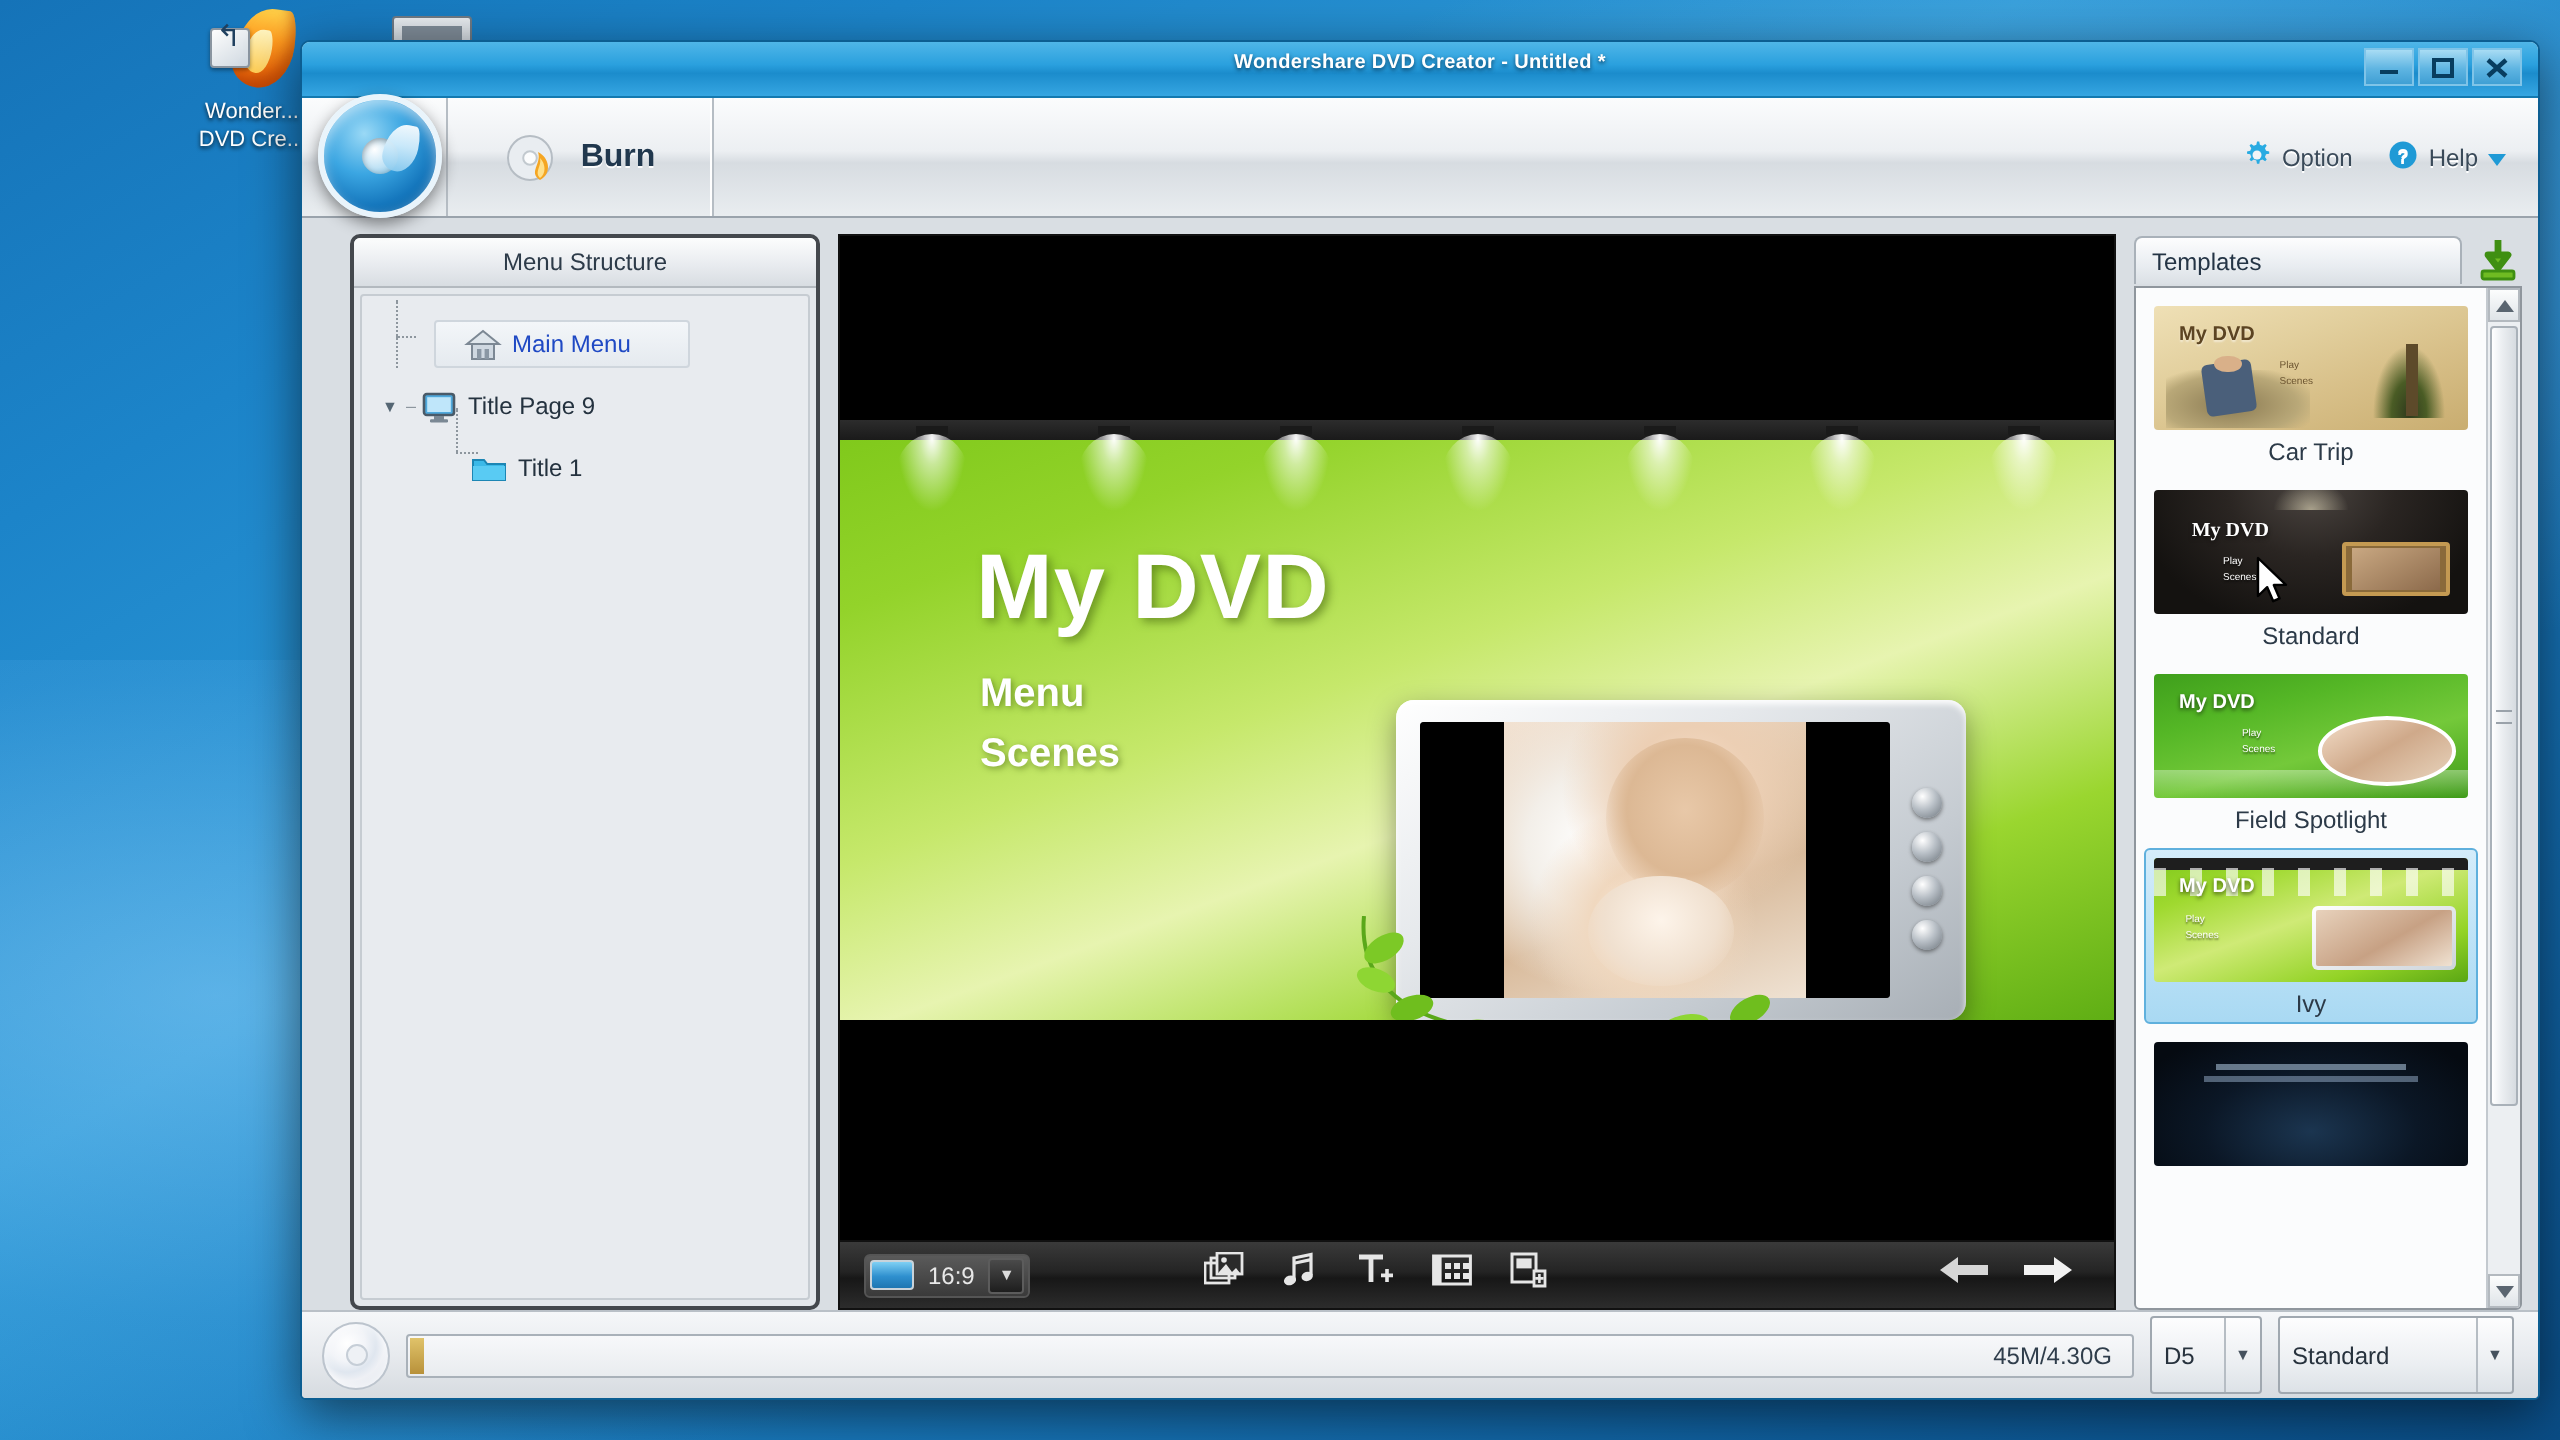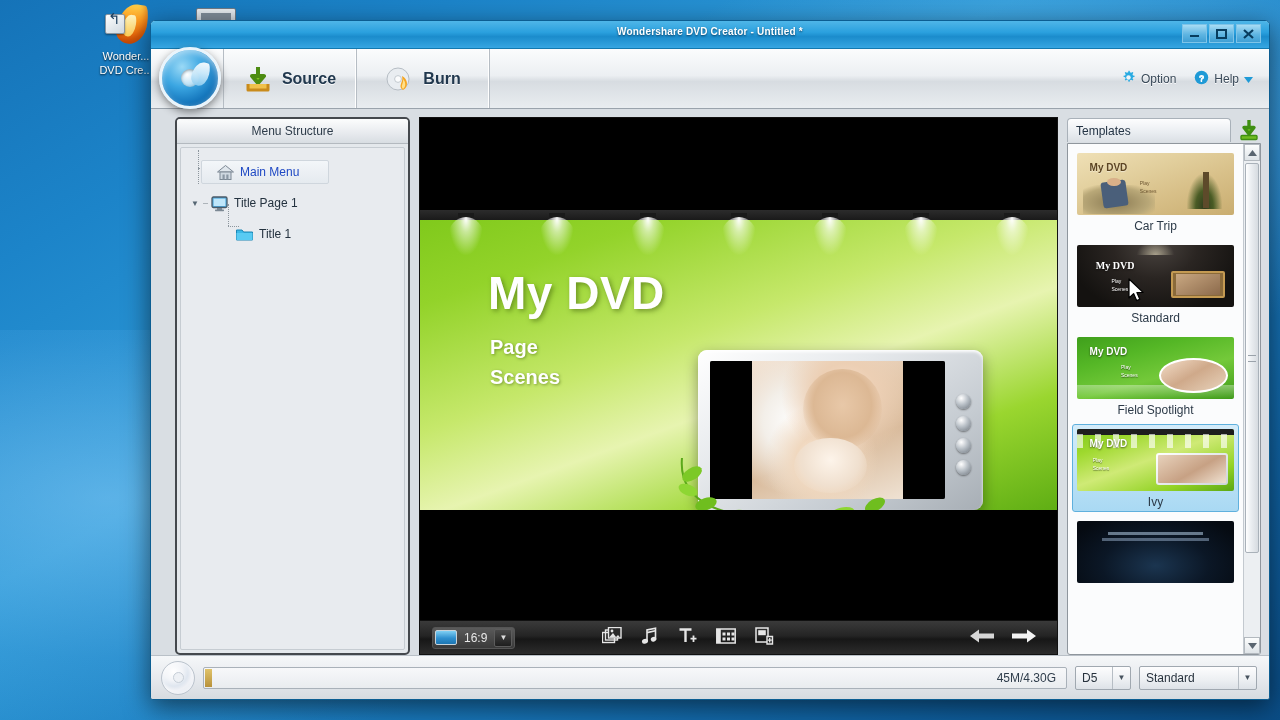--- a/index.html
+++ b/index.html
@@ -337,21 +337,21 @@
     display: flex; align-items: center; overflow: hidden;
   }
   #capacity-fill {
     position: absolute; left: 1px; top: 1px; bottom: 1px; width: 7px;
     background: linear-gradient(180deg,#e0c36a,#b8913a);
   }
   #capacity-text {
     position: absolute; right: 10px; font-size: 12px; color: #2f3d4b; margin-left: 42px;
   }
   .status-select {
-    height: 24px; border: 1px solid #a0a8b0; border-radius: 2px;
+    height: 39px; border: 1px solid #a0a8b0; border-radius: 2px;
     background: linear-gradient(180deg,#fdfdfe,#eceff2 60%,#dde2e7);
     display: flex; align-items: center; font-size: 12px; color: #27323d;
     cursor: pointer; padding-left: 6px;
   }
   .status-select .caret {
     width: 18px; height: 100%; display: flex; align-items: center; justify-content: center;
     border-left: 1px solid #b6bdc4; margin-left: auto; font-size: 8px; color: #46525e;
   }
   #sel-disc-type { width: 56px; }
   #sel-quality { width: 118px; }
@@ -399,29 +399,20 @@
   </div>
 
   <div id="toolbar">
     <div id="logo-wrap">
       <div id="logo-disc">
         <div class="hole"></div>
         <div class="flm"></div>
       </div>
     </div>
 
-    <div class="tab">
-      <span class="ic">
-        <svg width="30" height="30" viewBox="0 0 30 30">
-          <path d="M15 3 L15 14 M9 12 L15 19 L21 12 Z" stroke="#4d8c12" stroke-width="4" fill="#7dc423" stroke-linejoin="round"></path>
-          <path d="M5 20 L5 26 L25 26 L25 20" stroke="#c98b1c" stroke-width="3" fill="#f0c14b" stroke-linejoin="round"></path>
-        </svg>
-      </span>
-      <span>Source</span>
-    </div>
 
 
 
     <div class="tab">
       <span class="ic">
         <svg width="30" height="30" viewBox="0 0 30 30">
           <circle cx="14" cy="15" r="11" fill="#e9edf1" stroke="#b6bdc4" stroke-width="1"></circle>
           <circle cx="14" cy="15" r="3.4" fill="#fbfcfd" stroke="#c2c9cf" stroke-width="1"></circle>
           <path d="M19 26 C13 22 20 18 18 12 C24 15 25 23 19 26 Z" fill="#f5a623"></path>
           <path d="M19 25 C16 22 20 19 19 15 C22 18 22 23 19 25 Z" fill="#ffe08a"></path>
@@ -459,21 +450,21 @@
 
   <div id="app-body">
 
     <div id="menu-structure-panel">
       <div id="ms-header">Menu Structure</div>
       <div id="ms-tree">
 
         <div class="dotline" style="left:17px; top:2px; height:34px;"></div>
         <div class="dotline-h" style="left:17px; top:20px; width:10px;"></div>
 
-        <div class="tree-row" style="padding-left:14px; background:linear-gradient(180deg,#f3f6f9,#e5eaef); border:1px solid #cfd6dd; border-radius:2px; width:128px; margin-left:12px;">
+        <div class="tree-row" style="padding-left:14px; background:linear-gradient(180deg,#f3f6f9,#e5eaef); border:1px solid #cfd6dd; border-radius:2px; width:128px; margin-left:28px;">
           <span class="tree-icon">
             <svg width="19" height="17" viewBox="0 0 19 17">
               <path d="M1.5 8 L9.5 1.5 L17.5 8 Z" fill="#dfe6ec" stroke="#7c8894" stroke-width="1"></path>
               <rect x="4" y="8" width="11" height="7.5" fill="#cfd8e1" stroke="#7c8894" stroke-width="1"></rect>
               <rect x="6.5" y="10.5" width="2.2" height="5" fill="#8a97a4"></rect>
               <rect x="10.3" y="10.5" width="2.2" height="5" fill="#8a97a4"></rect>
             </svg>
           </span>
           <span class="lbl" style="color:#1f49c4;">Main Menu</span>
         </div>
@@ -482,21 +473,21 @@
           <span style="width:12px; display:inline-block; text-align:center; color:#556673; font-size:8px;">▼</span>
           <span style="color:#8d969e; font-size:9px; padding:0 2px;">–</span>
           <span class="tree-icon">
             <svg width="19" height="17" viewBox="0 0 19 17">
               <rect x="2" y="2" width="15" height="10.5" rx="1.4" fill="#4fa8dc" stroke="#4a5a68" stroke-width="1.3"></rect>
               <rect x="3.6" y="3.6" width="11.8" height="7.4" fill="#bfe6fa"></rect>
               <rect x="7" y="13" width="5" height="2" fill="#7b8894"></rect>
               <rect x="5" y="14.6" width="9" height="1.6" rx=".6" fill="#7b8894"></rect>
             </svg>
           </span>
-          <span class="lbl" style="color:#24323f;">Title Page 1</span>
+          <span class="lbl" style="color:#24323f;">Title Page 9</span>
         </div>
 
         <div class="dotline" style="left:47px; top:56px; height:22px;"></div>
         <div class="dotline-h" style="left:47px; top:78px; width:11px;"></div>
 
         <div class="tree-row" style="margin-top:7px; padding-left:46px;">
           <span class="tree-icon">
             <svg width="19" height="17" viewBox="0 0 19 17">
               <path d="M1.5 4 L7 4 L8.6 6 L17.5 6 L17.5 14 L1.5 14 Z" fill="#3bb9e8" stroke="#1c86b4" stroke-width="1"></path>
               <path d="M1.5 7 L17.5 7 L17.5 14 L1.5 14 Z" fill="#59cbf3"></path>
@@ -515,21 +506,21 @@
             <span class="bulb"></span>
             <span class="bulb"></span>
             <span class="bulb"></span>
             <span class="bulb"></span>
             <span class="bulb"></span>
             <span class="bulb"></span>
             <span class="bulb"></span>
           </div>
 
           <div id="menu-title">My DVD</div>
-          <div id="menu-play">Page</div>
+          <div id="menu-play">Menu</div>
           <div id="menu-scenes">Scenes</div>
 
           <div id="tv-frame">
             <div id="tv-screen">
               <div id="tv-photo"></div>
             </div>
             <span class="tv-knob" style="top:44px;"></span>
             <span class="tv-knob" style="top:66px;"></span>
             <span class="tv-knob" style="top:88px;"></span>
             <span class="tv-knob" style="top:110px;"></span>

